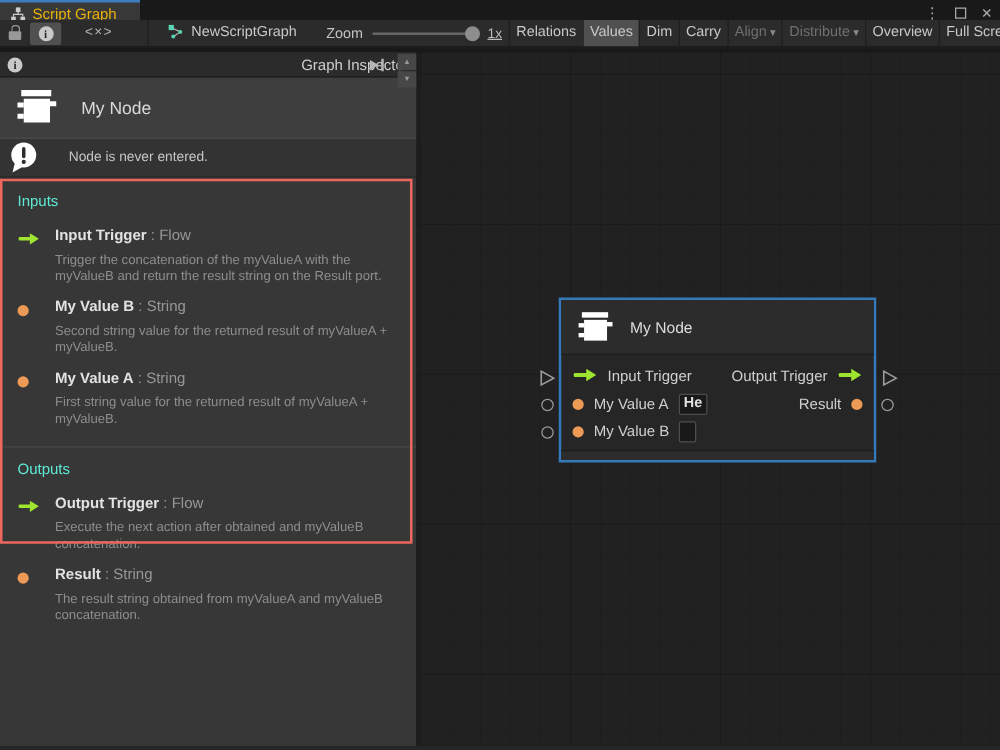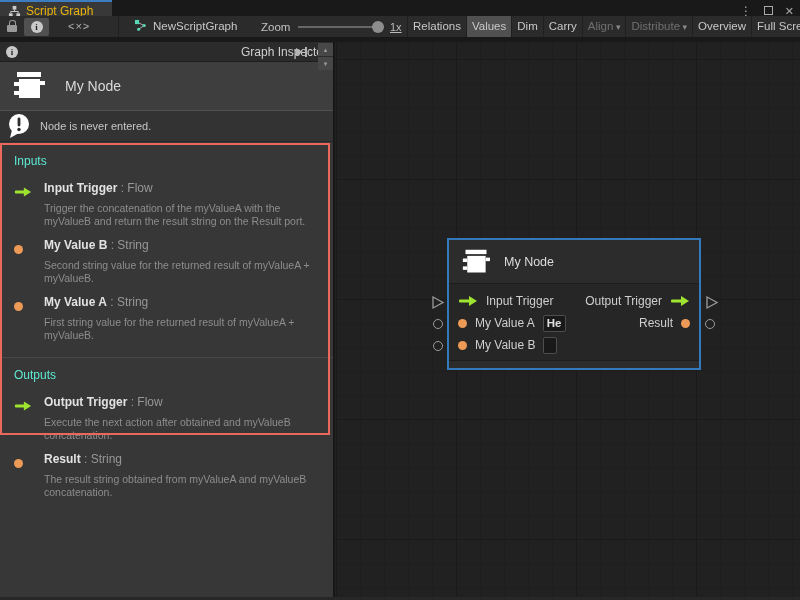--- a/index.html
+++ b/index.html
@@ -54,21 +54,21 @@
   .icon-dock { position:absolute; right:24px; top:4px; width:14px; height:12px; }
   .icon-dock::before { content:""; position:absolute; left:1px; top:2px; border-left:7px solid #b5b5b5; border-top:4px solid transparent; border-bottom:4px solid transparent; }
   .icon-dock::after { content:""; position:absolute; right:2px; top:1px; width:2px; height:10px; background:#b5b5b5; }
   .insp-spinner { position:absolute; right:0; top:1px; width:15px; height:27px; display:flex; flex-direction:column; gap:1px; }
   .spin-btn { flex:1; background:#474747; display:flex; align-items:center; justify-content:center; }
   .spin-up::after { content:"▲"; font-size:6px; color:#9a9a9a; }
   .spin-down::after { content:"▼"; font-size:6px; color:#9a9a9a; }
 
   .insp-node-header { height:48px; background:#3e3e3e; display:flex; align-items:center; gap:17px; padding:0 10px; }
   .insp-node-title { font-size:14px; color:#dadada; }
-  .warnbox { height:32px; background:#333333; border-top:1px solid #505050; border-bottom:1px solid #292929; display:flex; align-items:center; gap:9px; padding:0 7px; font-size:11px; color:#c6c6c6; }
+  .warnbox { height:32px; background:#333333; border-top:1px solid #505050; border-bottom:1px solid #292929; display:flex; align-items:center; gap:24px; padding:0 7px; font-size:11px; color:#c6c6c6; }
 
   .annotation-red { position:absolute; left:0; top:101px; width:330px; height:292px; border:2px solid #ec675d; pointer-events:none; z-index:5; }
 
   .sections { position:relative; padding:10px 14px 0; }
   .sec-title { font-size:12px; color:#5eead4; margin:2px 0 14px; }
   .entry { display:flex; margin-bottom:12px; }
   .entry .picol { width:30px; padding-top:1px; flex:0 0 auto; }
   .etitle { font-size:12px; line-height:13px; }
   .etitle b { color:#e2e2e2; font-weight:bold; }
   .etype { color:#979797; }

